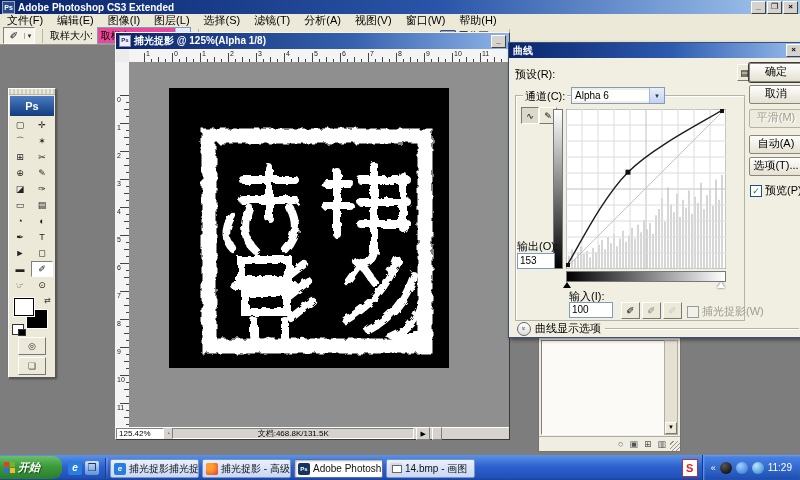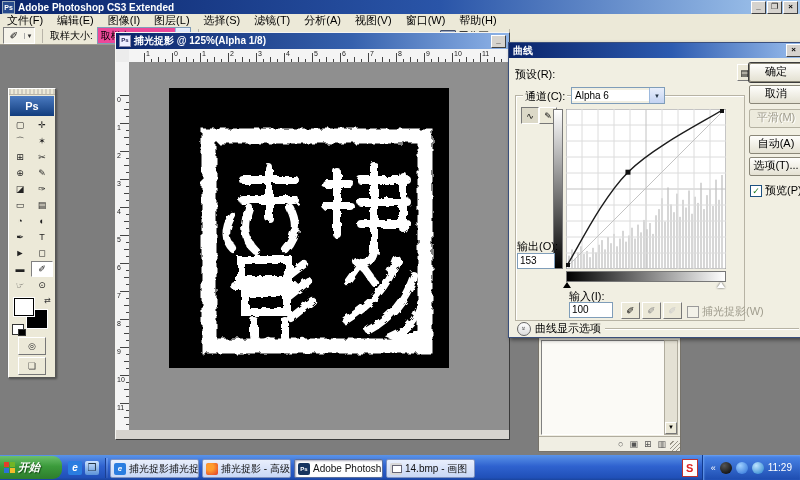--- a/index.html
+++ b/index.html
@@ -408,20 +408,27 @@
               <path d="M72,172 h48 v20 h-48 z"></path>
               <path d="M76,205 h42 v19 h-42 z"></path>
               <path d="M66,198 h60"></path>
               <path d="M135,176 l-17,13 m21,4 l-19,15 m23,5 l-21,17"></path>
               <path d="M85,233 v14 c0,8 8,10 14,6 m17,-20 v16 c0,9 10,11 17,4"></path>
             </g>
           </g>
         </svg>
       </div>
     </div>
+    <div class="doc-status">
+      <span class="zoombox">125.42%</span>
+      <span style="font-size:7px;color:#666;">◔</span>
+      <span class="docinfo">文档:468.8K/131.5K</span>
+      <span class="mini-arrow">▶</span>
+      <span class="mini-arrow" style="width:8px"></span>
+    </div>
   </div>
 
   <div class="abs palette">
     <div class="pal-list"></div>
     <div class="pal-scroll">
       <span class="sbtn">▼</span>
     </div>
     <div class="pal-bottom">
       <span>○</span>
       <span>▣</span>

